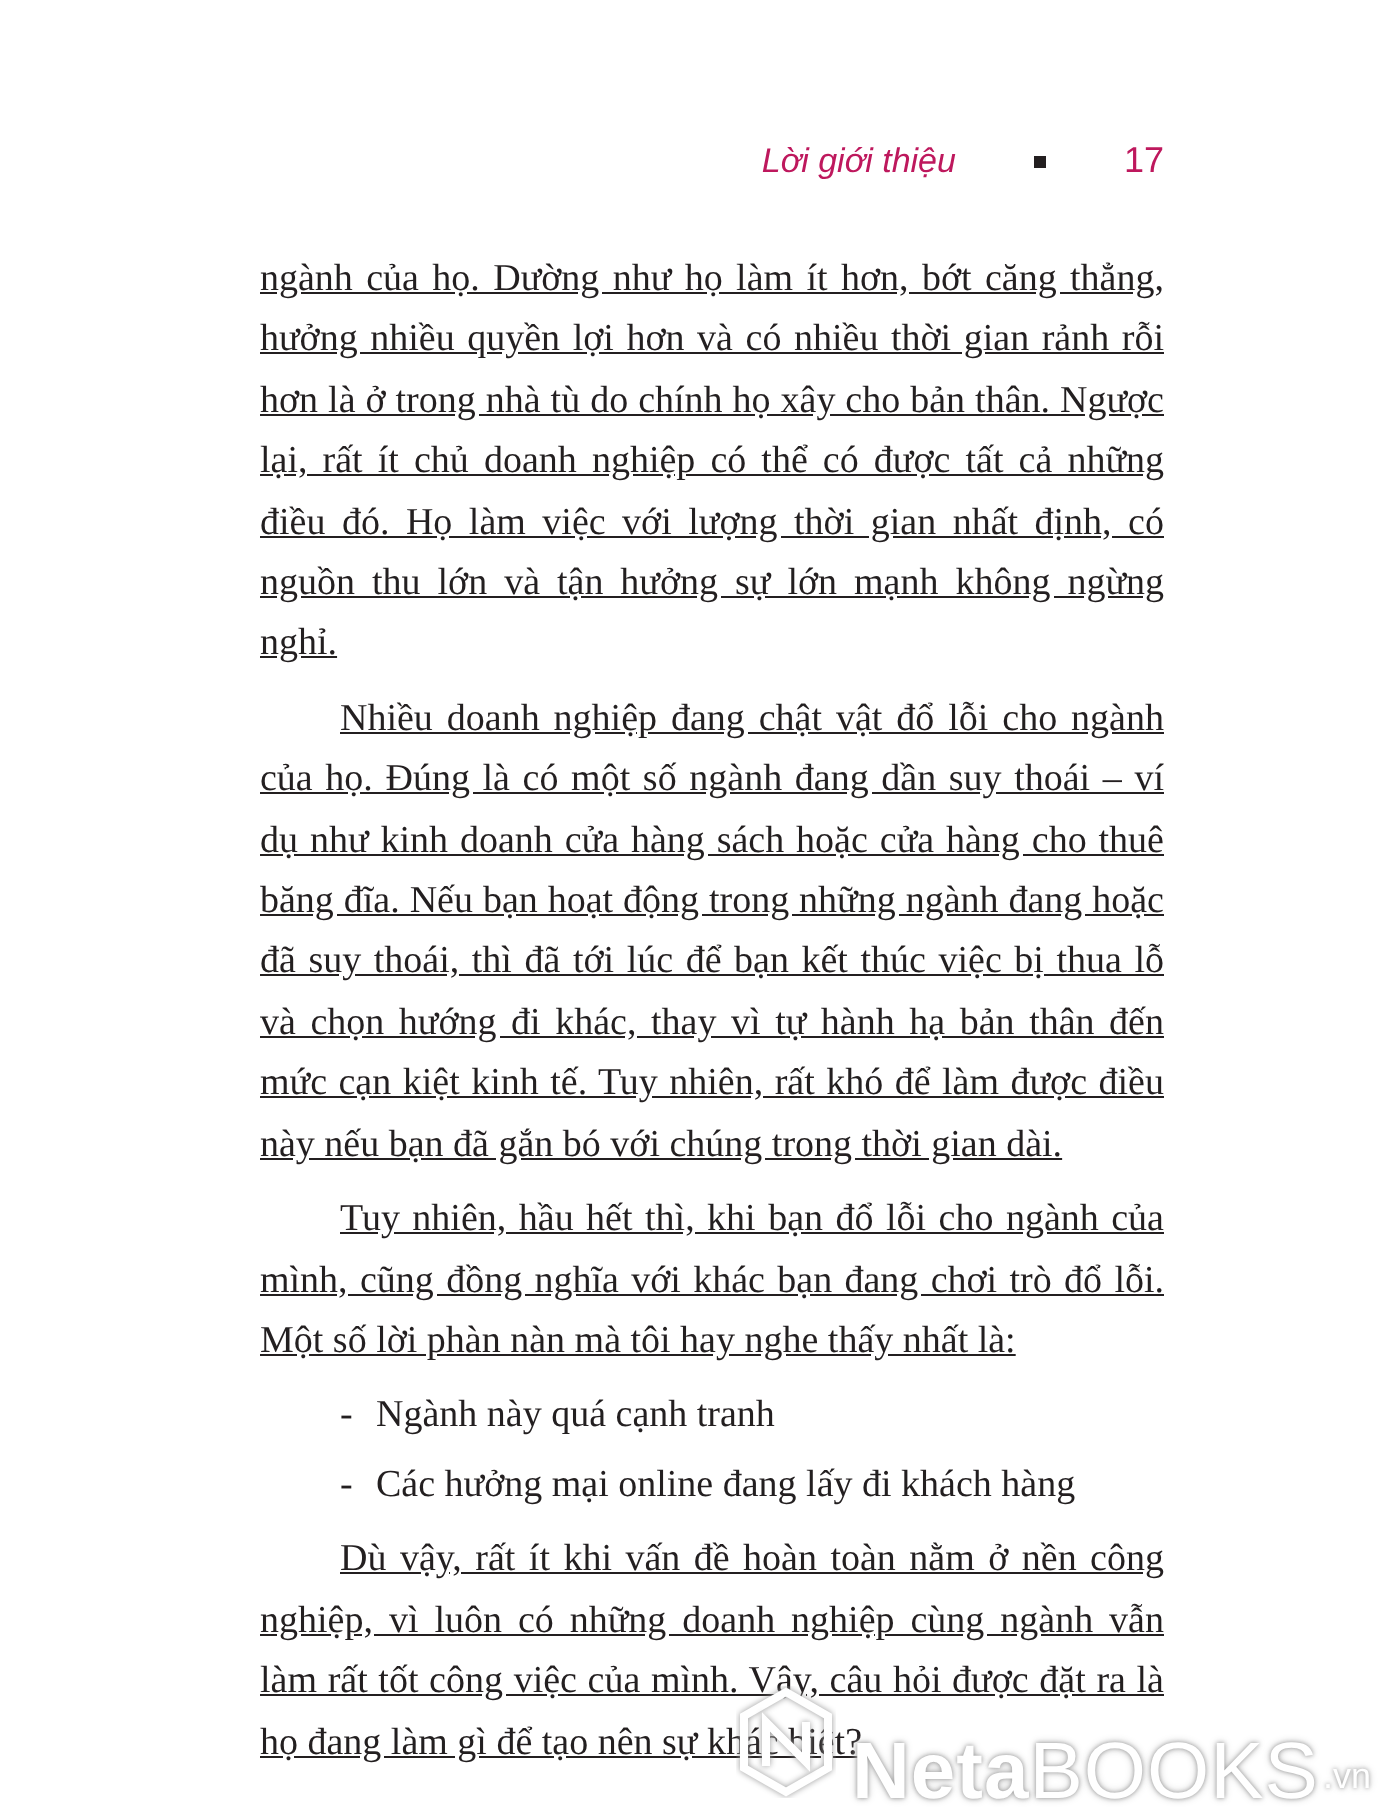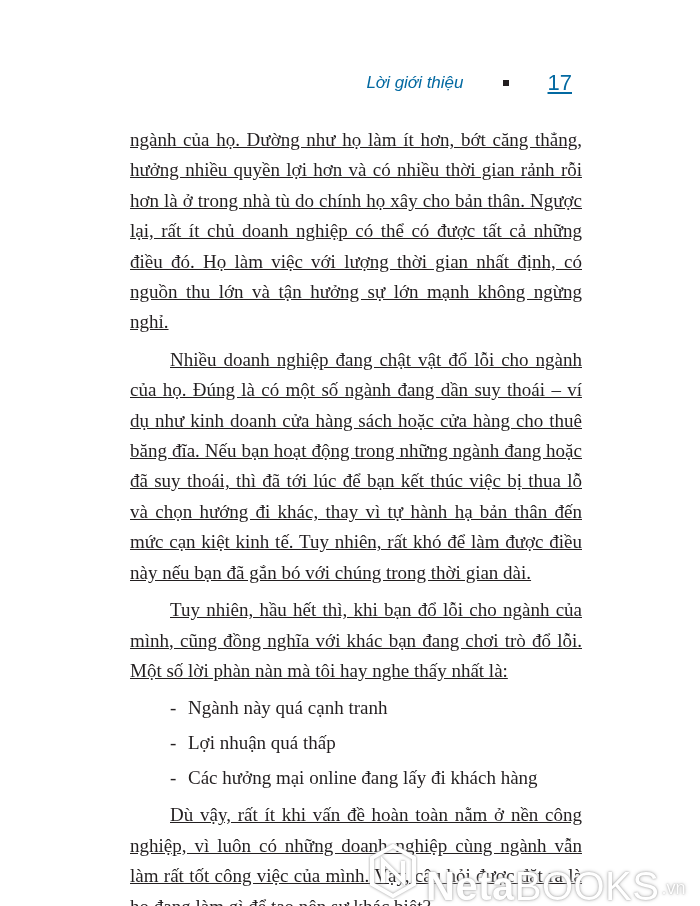--- a/index.html
+++ b/index.html
@@ -1,27 +1,27 @@
 <!DOCTYPE html>
 <html><head>
 <meta charset="utf-8">
 <style>
   html, body { margin:0; padding:0; }
   body {
     width:700px; height:906px; background:#ffffff; position:relative; overflow:hidden;
     font-family:"Liberation Serif","DejaVu Serif",serif; color:#231f20;
   }
   .header {
-    position:absolute; top:70px; right:128px;
+    position:absolute; top:70px; right:118px;
     font-family:"Liberation Sans","DejaVu Sans",sans-serif;
-    font-size:17px; color:#0369a1; display:flex; align-items:center;gap:25px;
+    font-size:17px; color:#be185d; display:flex; align-items:center;gap:25px;
   }
   .header .title { font-style:italic; }
   .header .sep { display:inline-block; width:6px; height:6px; background:#231f20; margin:0 14px 0 14px; }
-  .header .num { font-size:22px;text-decoration:underline; }
+  .header .num { font-size:18px; }
   .body {
     position:absolute; left:130px; top:125px; width:452px;
     font-size:19px; line-height:30.4px; text-align:justify;
   }
   .para { margin:0 0 7px 0; text-indent:0;text-decoration:underline; }
   .para.indent { text-indent:40px; }
   .list { list-style:none; margin:0 0 7px 0; padding:0; }
   .list li { padding-left:40px; margin-bottom:5px; line-height:30px; }
   .list li .dash { display:inline-block; width:18px; }
   .watermark {
@@ -43,21 +43,20 @@
   <span class="sep"></span>
   <span class="num">17</span>
 </div>
 
 <div class="body">
   <p class="para">ngành của họ. Dường như họ làm ít hơn, bớt căng thẳng, hưởng nhiều quyền lợi hơn và có nhiều thời gian rảnh rỗi hơn là ở trong nhà tù do chính họ xây cho bản thân. Ngược lại, rất ít chủ doanh nghiệp có thể có được tất cả những điều đó. Họ làm việc với lượng thời gian nhất định, có nguồn thu lớn và tận hưởng sự lớn mạnh không ngừng nghỉ.</p>
   <p class="para indent">Nhiều doanh nghiệp đang chật vật đổ lỗi cho ngành của họ. Đúng là có một số ngành đang dần suy thoái – ví dụ như kinh doanh cửa hàng sách hoặc cửa hàng cho thuê băng đĩa. Nếu bạn hoạt động trong những ngành đang hoặc đã suy thoái, thì đã tới lúc để bạn kết thúc việc bị thua lỗ và chọn hướng đi khác, thay vì tự hành hạ bản thân đến mức cạn kiệt kinh tế. Tuy nhiên, rất khó để làm được điều này nếu bạn đã gắn bó với chúng trong thời gian dài.</p>
   <p class="para indent">Tuy nhiên, hầu hết thì, khi bạn đổ lỗi cho ngành của mình, cũng đồng nghĩa với khác bạn đang chơi trò đổ lỗi. Một số lời phàn nàn mà tôi hay nghe thấy nhất là:</p>
   <ul class="list">
     <li><span class="dash">-</span><span>Ngành này quá cạnh tranh</span></li>
-    <li><span class="dash">-</span><span>Lợi nhuận quá thấp</span></li>
     <li><span class="dash">-</span><span>Các hưởng mại online đang lấy đi khách hàng</span></li>
   </ul>
   <p class="para indent">Dù vậy, rất ít khi vấn đề hoàn toàn nằm ở nền công nghiệp, vì luôn có những doanh nghiệp cùng ngành vẫn làm rất tốt công việc của mình. Vậy, câu hỏi được đặt ra là họ đang làm gì để tạo nên sự khác biệt?</p>
 </div>
 
 <div class="watermark">
   <svg class="logo-icon" viewBox="0 0 50 56">
     <polygon points="25,3 46,15 46,41 25,53 4,41 4,15" fill="none" stroke="#ffffff" stroke-width="4" style="filter:drop-shadow(0 0 1.5px #999)"></polygon>
     <path d="M15,40 L15,18 L35,38 L35,18" fill="none" stroke="#ffffff" stroke-width="4" style="filter:drop-shadow(0 0 1.5px #999)"></path>
   </svg>

